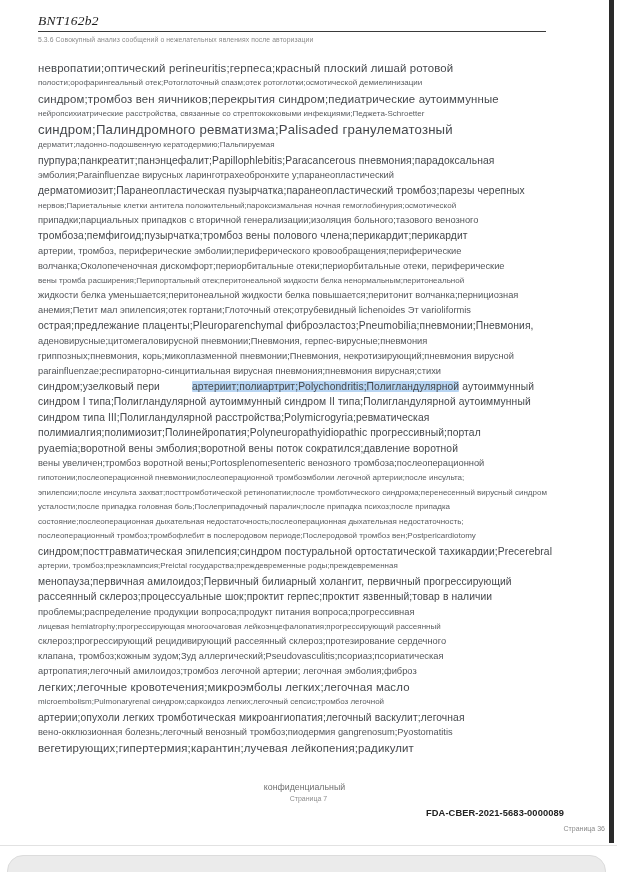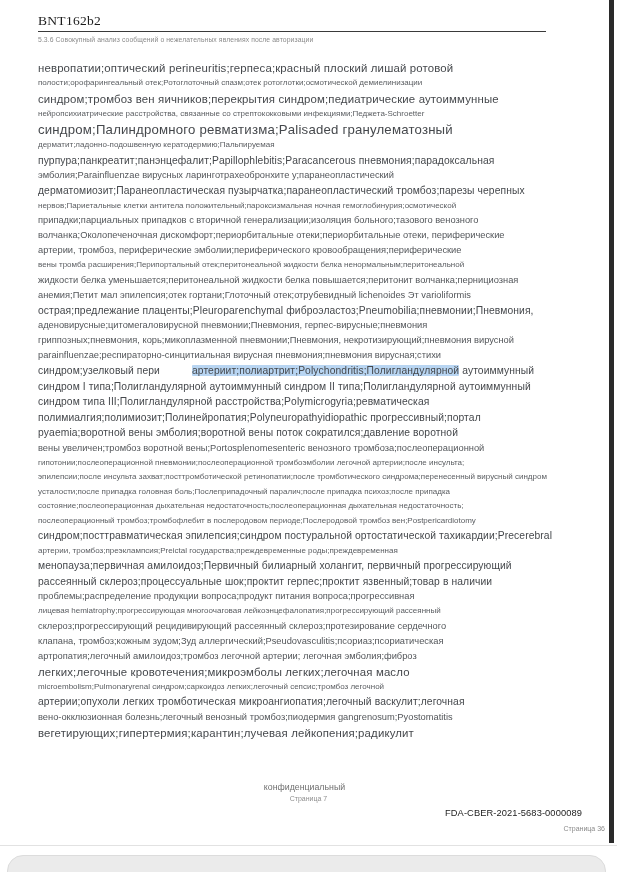--- a/index.html
+++ b/index.html
@@ -13,20 +13,21 @@
   .page{
     position:absolute;inset:0;
     background:#ffffff;
   }
   
   .doc-code{
     position:absolute;left:38px;top:13px;
     font-family:"Liberation Serif", serif;
     font-size:13.5px;color:#1c1c1c;
     letter-spacing:0.3px;
+    font-style:italic;
   }
   .header-rule{
     position:absolute;left:38px;top:31px;
     width:508px;height:0;
     border-top:1.6px solid #3a3a3a;
   }
   .section-header{
     position:absolute;left:38px;top:36px;
     font-size:6.8px;color:#8b8b8b;
     letter-spacing:0.1px;
@@ -46,22 +47,22 @@
   
   .footer-confidential{
     position:absolute;left:0;top:782px;width:609px;
     text-align:center;font-size:8.8px;color:#6f6f6f;
   }
   .footer-page{
     position:absolute;left:0;top:795px;width:617px;
     text-align:center;font-size:7px;color:#8f8f8f;
   }
   .fda-ref{
-    position:absolute;right:35px;top:808px;
-    font-size:9.3px;font-weight:normal;color:#222;
+    position:absolute;right:53px;top:808px;
+    font-size:9.3px;font-weight:bold;color:#222;
     letter-spacing:0.1px;
   }
   .outer-page{
     position:absolute;right:12px;top:825px;
     font-size:7px;color:#8a8a8a;
   }
   
   .v-scrollbar{
     position:absolute;top:0;right:3px;
     width:5px;height:843px;
@@ -94,22 +95,23 @@
       <div class="bline s-e"><span>полости;орофарингеальный отек;Ротоглоточный спазм;отек ротоглотки;осмотической демиелинизации</span></div>
       <div class="bline s-b"><span>синдром;тромбоз вен яичников;перекрытия синдром;педиатрические аутоиммунные</span></div>
       <div class="bline s-e"><span>нейропсихиатрические расстройства, связанные со стрептококковыми инфекциями;Педжета-Schroetter</span></div>
       <div class="bline s-a"><span>синдром;Палиндромного ревматизма;Palisaded гранулематозный</span></div>
       <div class="bline s-e"><span>дерматит;ладонно-подошвенную кератодермию;Пальпируемая</span></div>
       <div class="bline s-c"><span>пурпура;панкреатит;панэнцефалит;Papillophlebitis;Paracancerous пневмония;парадоксальная</span></div>
       <div class="bline s-d"><span>эмболия;Parainfluenzae вирусных ларинготрахеобронхите у;паранеопластический</span></div>
       <div class="bline s-c"><span>дерматомиозит;Паранеопластическая пузырчатка;паранеопластический тромбоз;парезы черепных</span></div>
       <div class="bline s-e"><span>нервов;Париетальные клетки антитела положительный;пароксизмальная ночная гемоглобинурия;осмотической</span></div>
       <div class="bline s-d"><span>припадки;парциальных припадков с вторичной генерализации;изоляция больного;тазового венозного</span></div>
+      <div class="bline s-c"><span>тромбоза;пемфигоид;пузырчатка;тромбоз вены полового члена;перикардит;перикардит</span></div>
+      <div class="bline s-d"><span>артерии, тромбоз, периферические эмболии;периферического кровообращения;периферические</span></div>
       <div class="bline s-d"><span>волчанка;Околопеченочная дискомфорт;периорбитальные отеки;периорбитальные отеки, периферические</span></div>
-      <div class="bline s-d"><span>артерии, тромбоз, периферические эмболии;периферического кровообращения;периферические</span></div>
       <div class="bline s-e"><span>вены тромба расширения;Перипортальный отек;перитонеальной жидкости белка ненормальным;перитонеальной</span></div>
       <div class="bline s-d"><span>жидкости белка уменьшается;перитонеальной жидкости белка повышается;перитонит волчанка;пернициозная</span></div>
       <div class="bline s-d"><span>анемия;Петит мал эпилепсия;отек гортани;Глоточный отек;отрубевидный lichenoides Эт varioliformis</span></div>
       <div class="bline s-c"><span>острая;предлежание плаценты;Pleuroparenchymal фиброэластоз;Pneumobilia;пневмонии;Пневмония,</span></div>
       <div class="bline s-d"><span>аденовирусные;цитомегаловирусной пневмонии;Пневмония, герпес-вирусные;пневмония</span></div>
       <div class="bline s-d"><span>гриппозных;пневмония, корь;микоплазменной пневмонии;Пневмония, некротизирующий;пневмония вирусной</span></div>
       <div class="bline s-d"><span>parainfluenzae;респираторно-синцитиальная вирусная пневмония;пневмония вирусная;стихи</span></div>
       <div class="bline s-c"><span>синдром;узелковый пери</span><span class="hl" style="background: rgb(184, 213, 242);">артериит;полиартрит;Polychondritis;Полигландулярной</span><span> аутоиммунный</span></div>
       <div class="bline s-c"><span>синдром I типа;Полигландулярной аутоиммунный синдром II типа;Полигландулярной аутоиммунный</span></div>
       <div class="bline s-c"><span>синдром типа III;Полигландулярной расстройства;Polymicrogyria;ревматическая</span></div>

